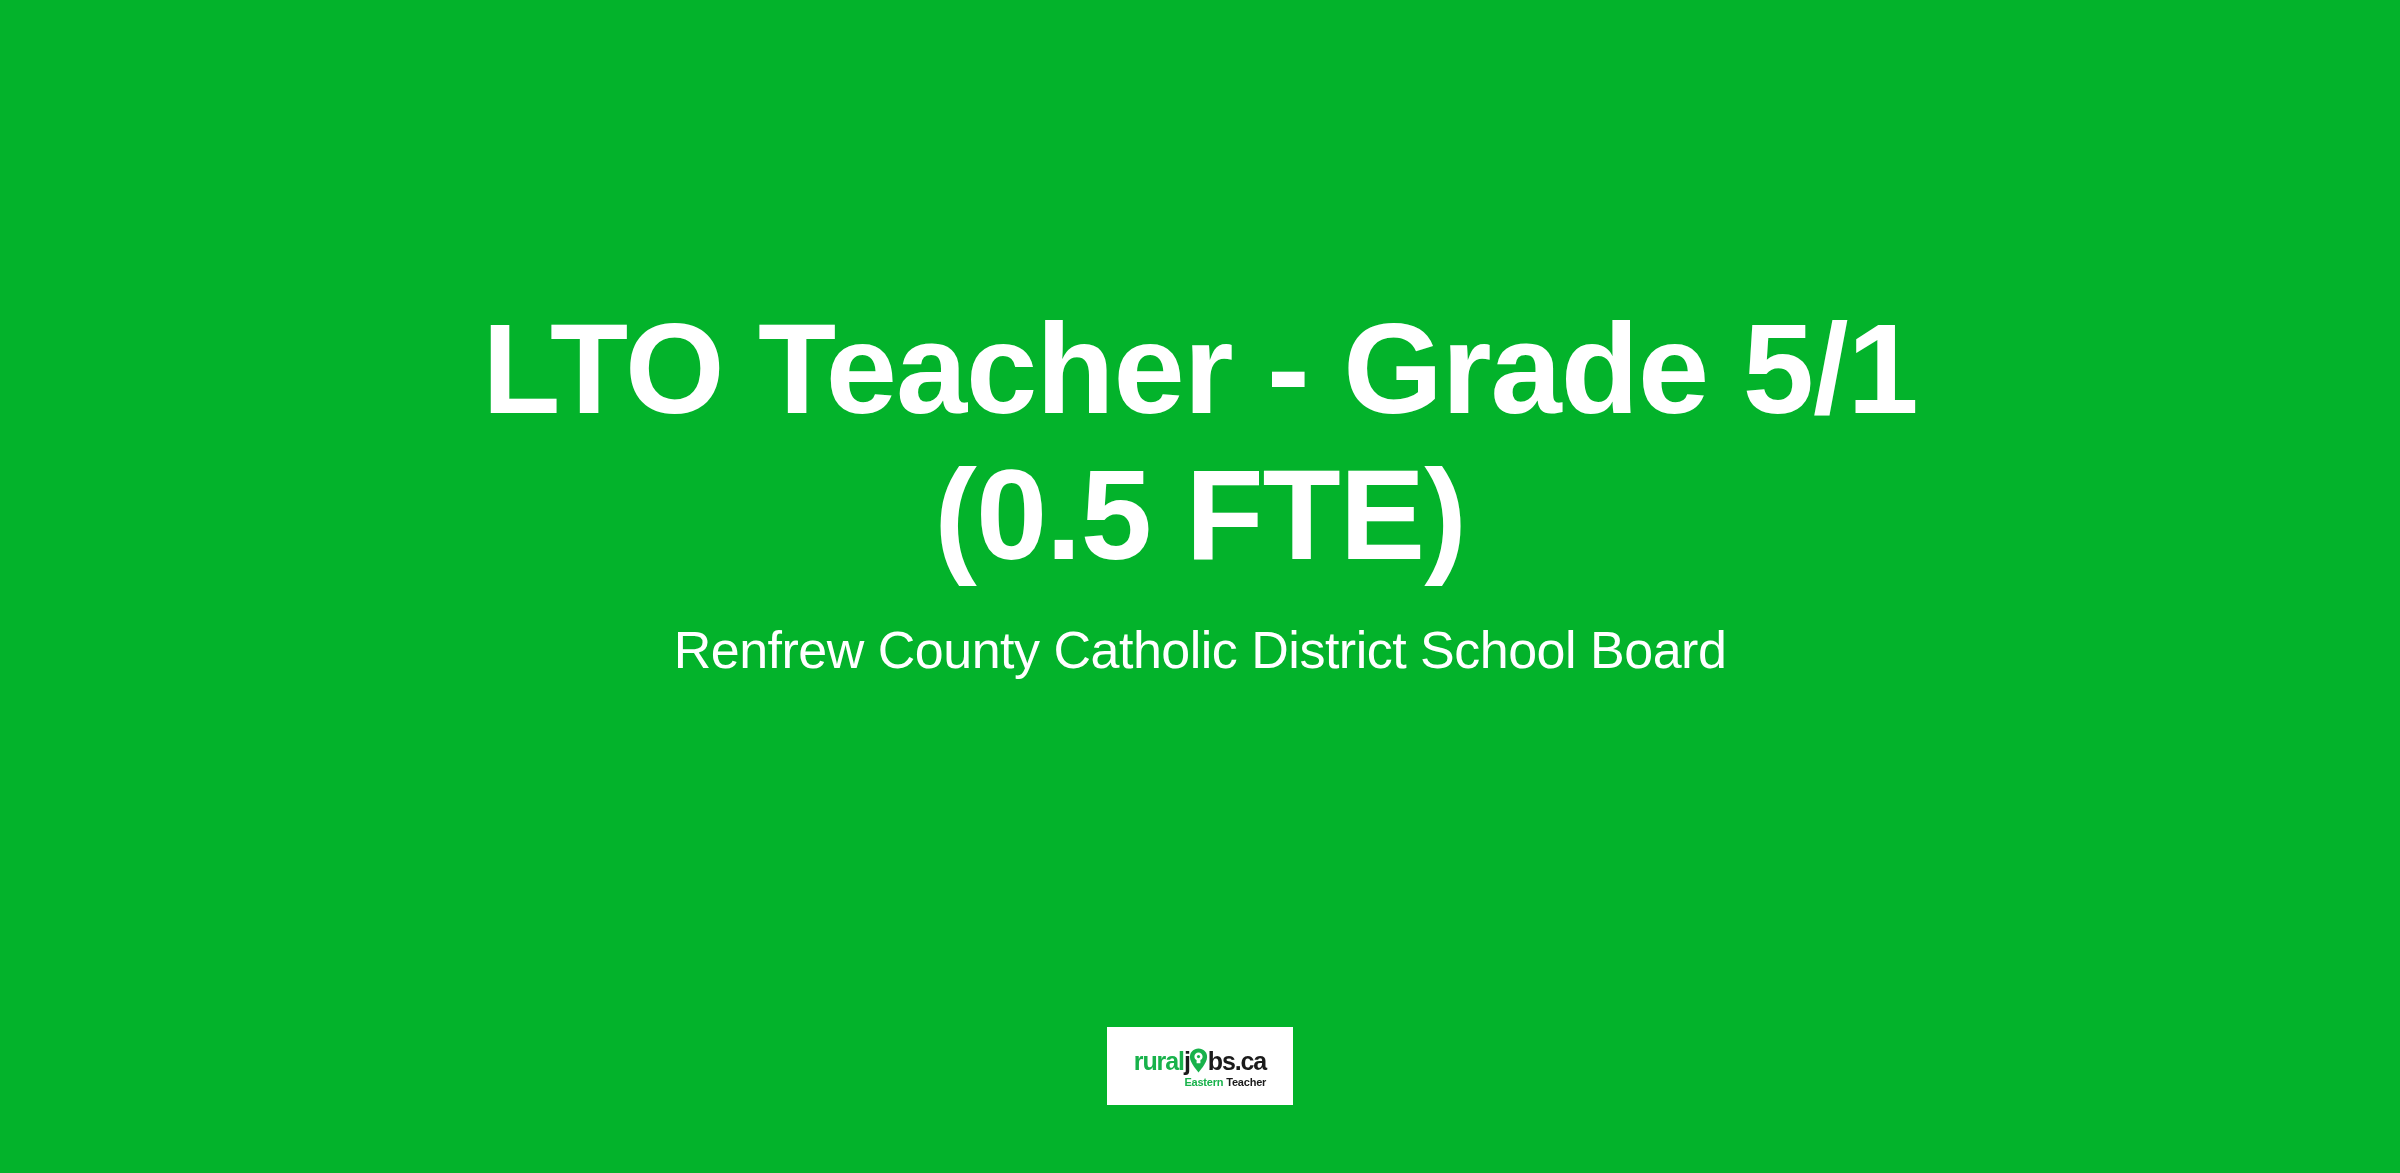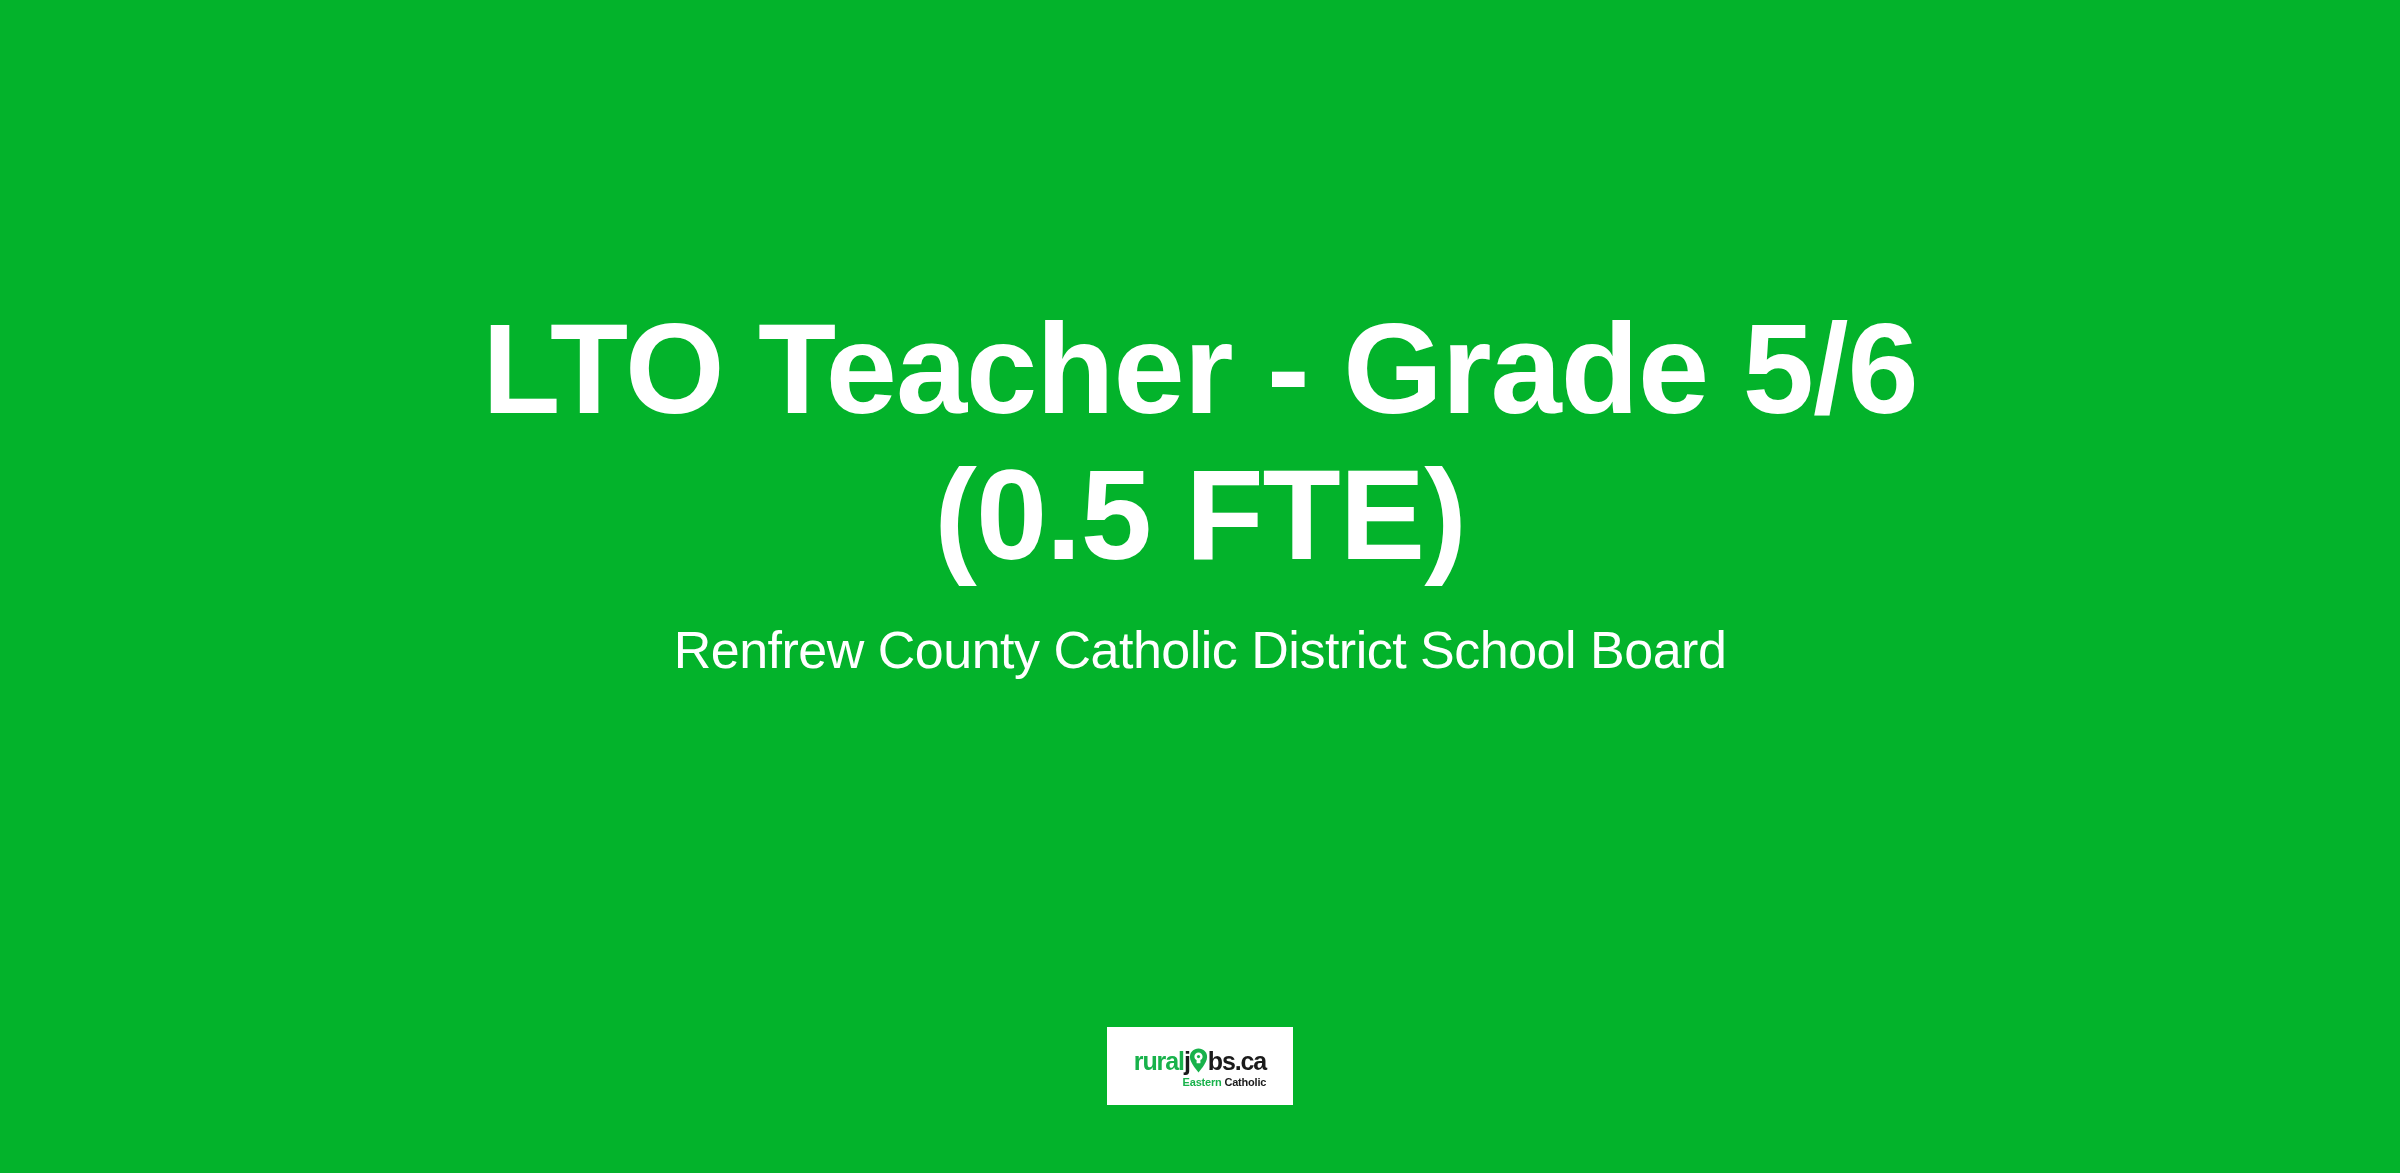--- a/index.html
+++ b/index.html
@@ -129,40 +129,40 @@
   }
   .tag-green { color: #18B24B; }
   .tag-dark  { color: #1A1A1A; }
 </style>
 </head>
 <body>
 
 <div id="og-card">
 
   <div id="text-block">
-    <h1 id="job-title">LTO Teacher - Grade 5/6 (0.5 FTE)</h1>
+    <h1 id="job-title">LTO Teacher - Grade 5/1 (0.5 FTE)</h1>
     <div id="employer-name">Renfrew County Catholic District School Board</div>
   </div>
 
   <div id="logo-card">
     <div id="logo-mark">
 
       <div id="wordmark-row">
         <span class="wm-green">rural</span>
         <span class="wm-dark">j</span>
         <span id="pin-wrap">
           <svg id="map-pin" viewBox="0 0 19 25" xmlns="http://www.w3.org/2000/svg" aria-hidden="true">
             <path d="M9.5 0.6 C4.5 0.6 0.9 4.2 0.9 9.0 C0.9 15.0 9.5 24.4 9.5 24.4 C9.5 24.4 18.1 15.0 18.1 9.0 C18.1 4.2 14.5 0.6 9.5 0.6 Z" fill="#18B24B"></path>
             <path d="M9.5 4.6 C7.2 4.6 5.4 6.4 5.4 8.6 C5.4 10.2 6.3 11.5 7.6 12.1 L7.6 15.2 L11.4 15.2 L11.4 12.1 C12.7 11.5 13.6 10.2 13.6 8.6 C13.6 6.4 11.8 4.6 9.5 4.6 Z" fill="#FFFFFF"></path>
             <circle cx="9.5" cy="8.6" r="1.6" fill="#18B24B"></circle>
           </svg>
         </span>
         <span class="wm-dark">bs.ca</span>
       </div>
 
       <div id="logo-tagline">
-        <span class="tag-green">Eastern</span><span>&nbsp;</span><span class="tag-dark">Catholic</span>
+        <span class="tag-green">Eastern</span><span>&nbsp;</span><span class="tag-dark">Teacher</span>
       </div>
 
     </div>
   </div>
 
 </div>
 
 </body></html>

